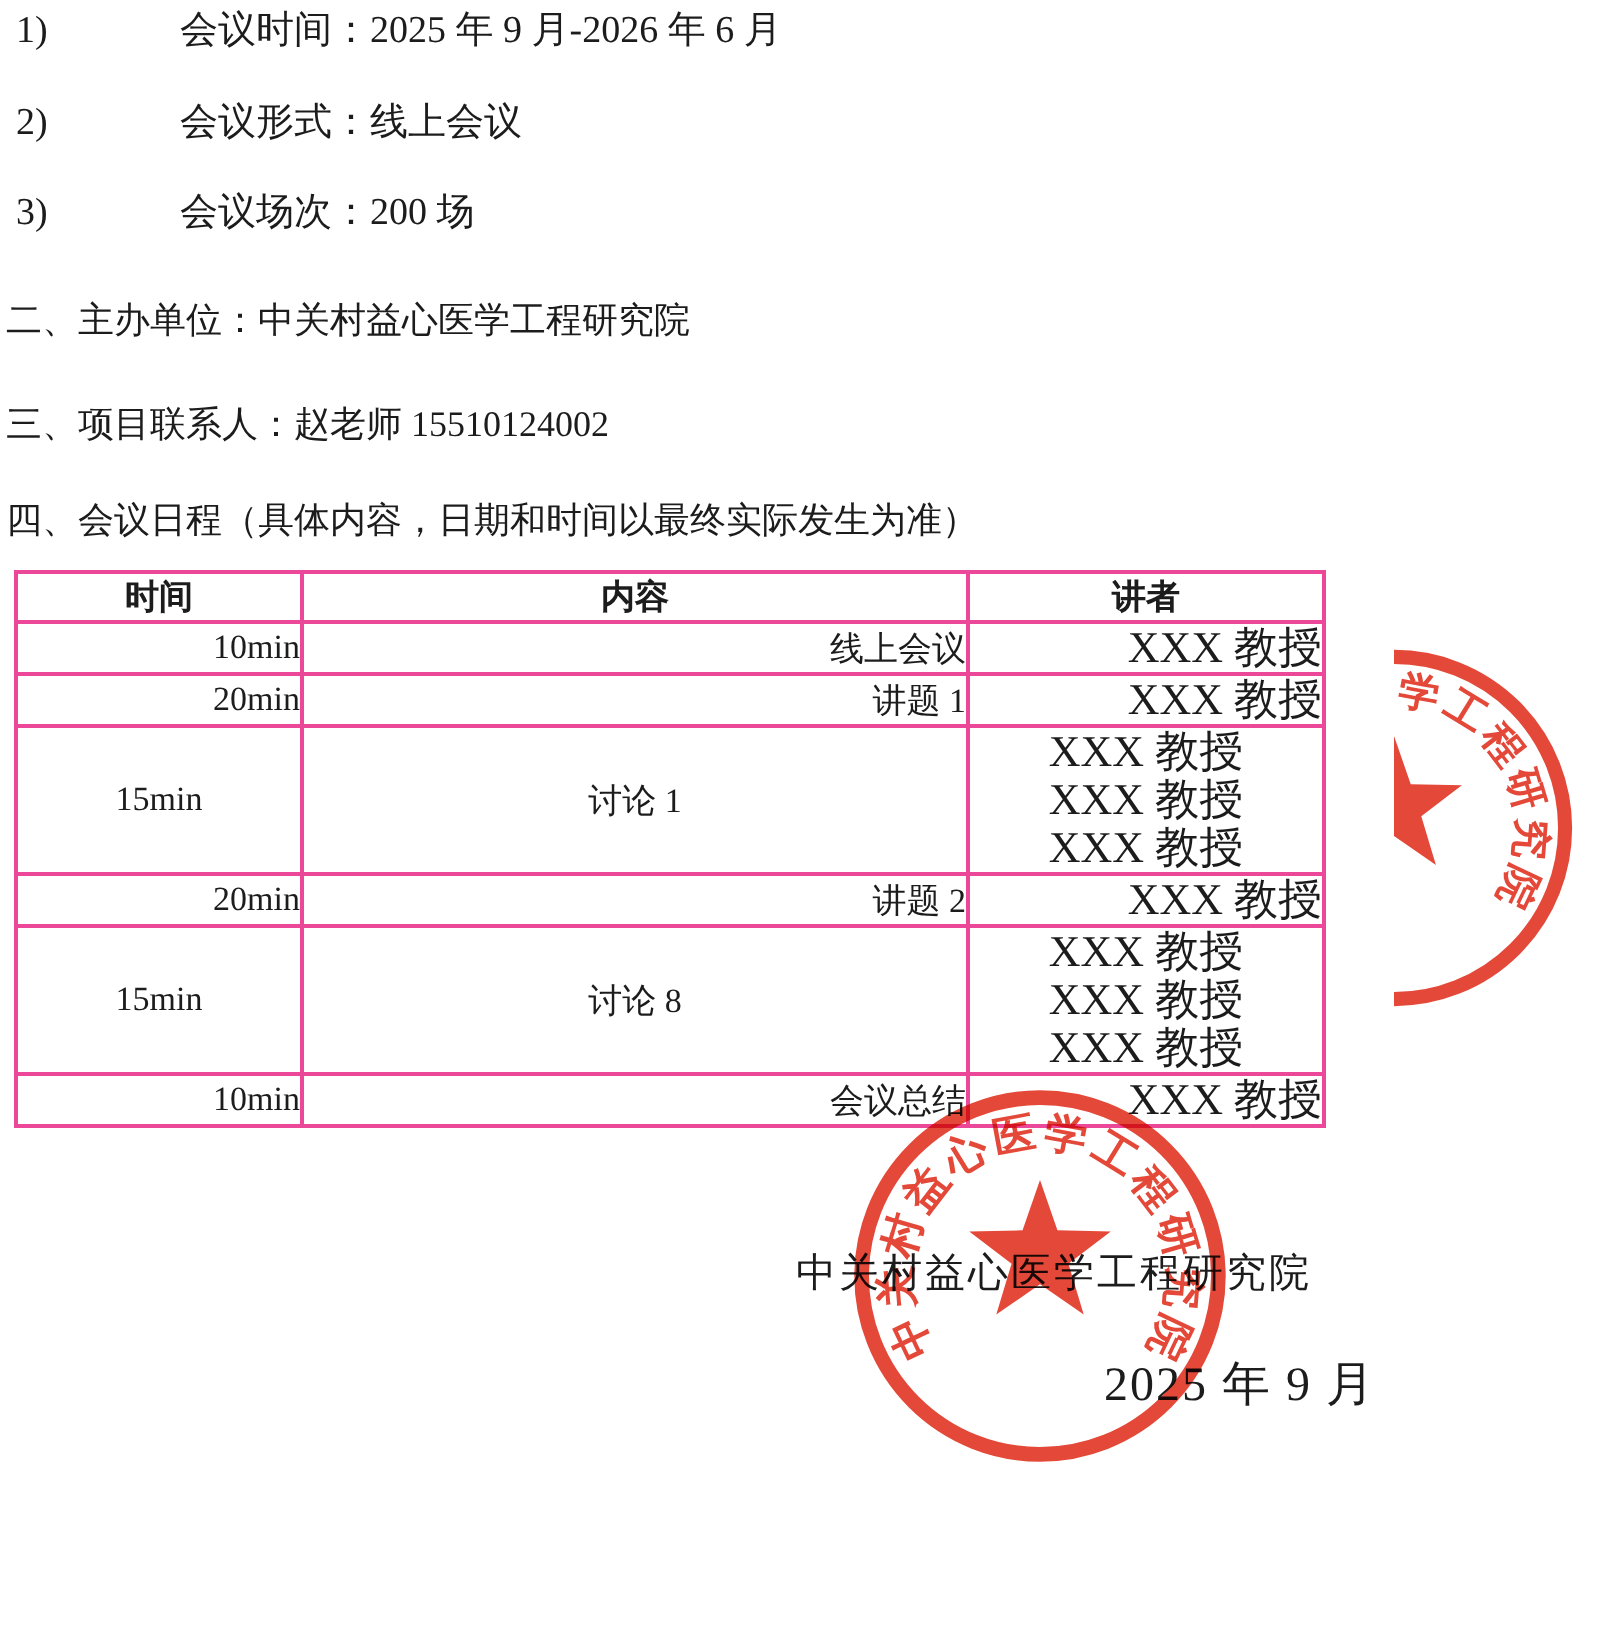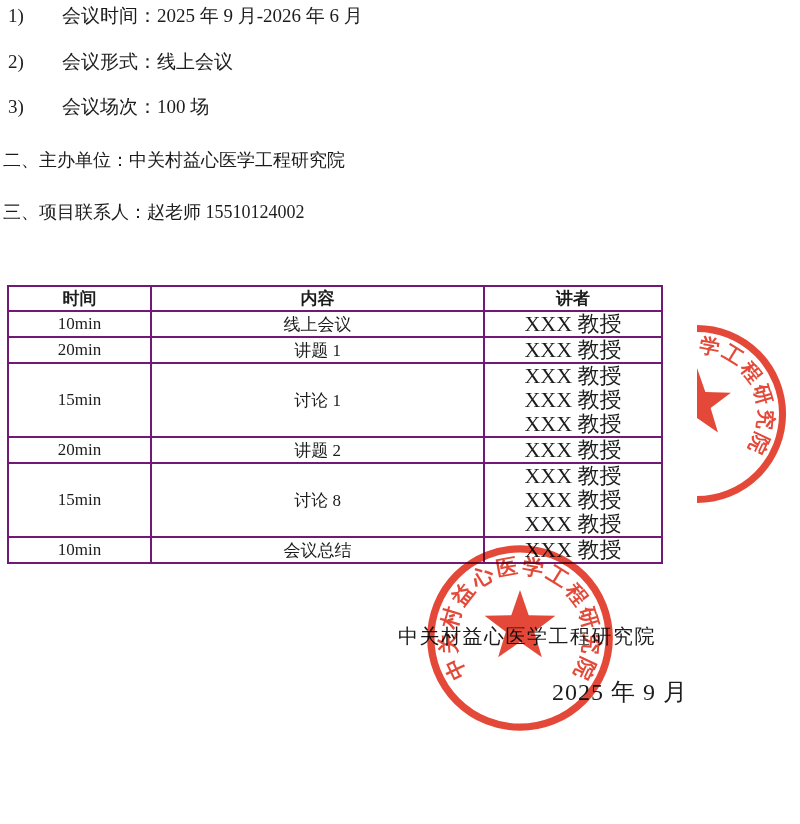--- a/index.html
+++ b/index.html
@@ -8,38 +8,38 @@
     position:relative;
     width:800px;
     height:824px;
     background:#ffffff;
     font-family:"Liberation Serif","DejaVu Serif",serif;
     color:#1c1c1c;
     overflow:hidden;
   }
   .line { position:absolute; font-size:18px; line-height:22px; white-space:nowrap; }
   .num-marker { position:absolute; font-size:19px; line-height:22px; }
-  .num-text   { position:absolute; font-size:19px; line-height:22px; white-space:nowrap; }
+  .num-text   { position:absolute; font-size:19px; line-height:22px; white-space:nowrap;margin-left:28px; }
 
   table.schedule {
     position:absolute; left:7px; top:285px;
     border-collapse:collapse;
     table-layout:fixed;
     width:654px;
   }
   table.schedule th, table.schedule td {
-    border:2px solid #701a75;
+    border:2px solid #ec4899;
     text-align:center;
     vertical-align:middle;
     font-size:17px;
     padding:0;
     overflow:hidden;
   }
   table.schedule th { font-weight:bold; height:23px; }
-  tr.row-single td { height:23px; }
+  tr.row-single td { height:23px;text-align:right; }
   tr.row-multi  td { height:71px; }
   .speaker-line { line-height:24px; font-size:22px; }
 
   .footer-org  { position:absolute; left:398px; top:623px; font-size:20px; letter-spacing:1.5px; white-space:nowrap; }
   .footer-date { position:absolute; left:552px; top:676px; font-size:24px; letter-spacing:1px; white-space:nowrap; }
 
   .stamp-bottom {
     position:absolute; left:422px; top:540px;
     width:196px; height:196px;
     mix-blend-mode:multiply;
@@ -63,24 +63,25 @@
 
 <div class="page">
 
   <span class="num-marker" style="left:8px;top:5px">1)</span>
   <span class="num-text" style="left:62px;top:5px">会议时间：2025 年 9 月-2026 年 6 月</span>
 
   <span class="num-marker" style="left:8px;top:51px">2)</span>
   <span class="num-text" style="left:62px;top:51px">会议形式：线上会议</span>
 
   <span class="num-marker" style="left:8px;top:96px">3)</span>
-  <span class="num-text" style="left:62px;top:96px">会议场次：100 场</span>
+  <span class="num-text" style="left:62px;top:96px">会议场次：200 场</span>
 
   <div class="line" style="left:3px;top:149px">二、主办单位：中关村益心医学工程研究院</div>
   <div class="line" style="left:3px;top:201px">三、项目联系人：赵老师 15510124002</div>
+  <div class="line" style="left:3px;top:249px">四、会议日程（具体内容，日期和时间以最终实际发生为准）</div>
 
   <table class="schedule">
     <colgroup>
       <col style="width:143px">
       <col style="width:333px">
       <col style="width:178px">
     </colgroup>
     <thead>
       <tr>
         <th>时间</th>

